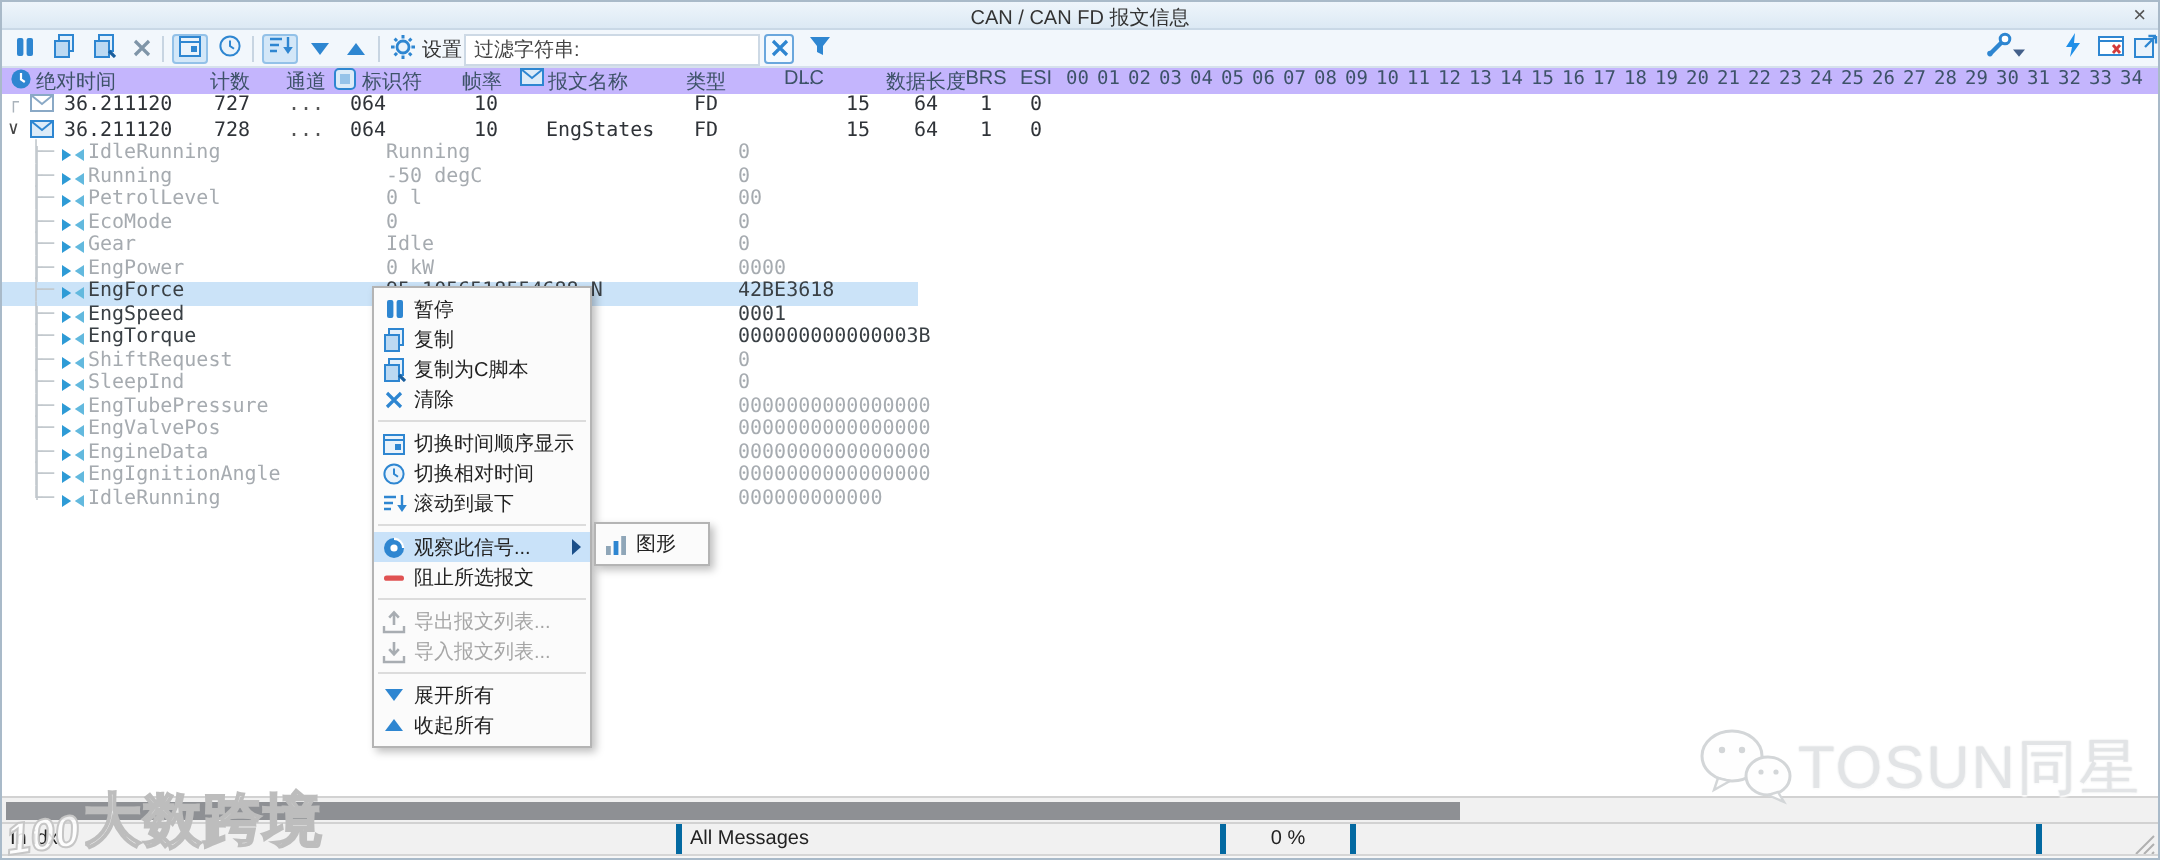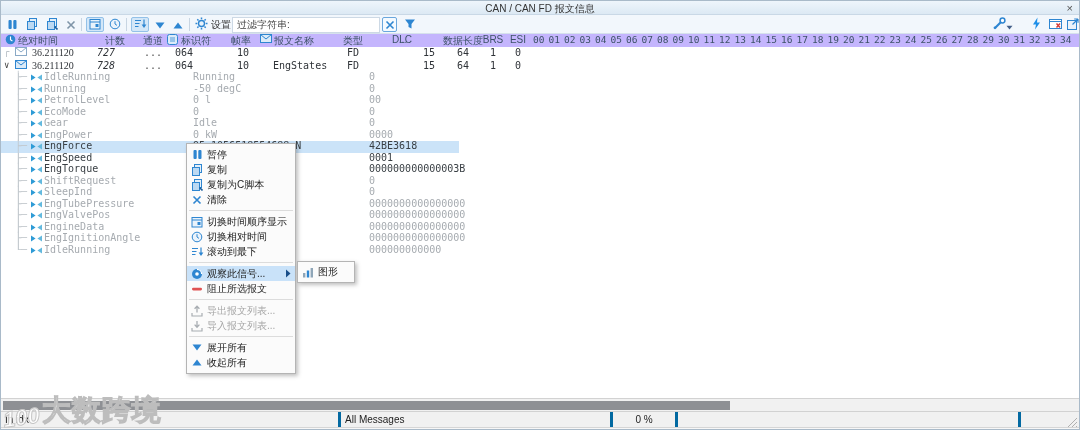--- a/index.html
+++ b/index.html
@@ -36,21 +36,21 @@
   .hicon { position:absolute; top:1px; }
   #hex-head { position:absolute; left:530px; top:33px; white-space:nowrap; font-family:"DejaVu Sans Mono",monospace; font-size:9.5px; color:#3d5268; }
   .hexcol { display:inline-block; width:15.5px; text-align:center; }
 
   
   .mrow { position:absolute; left:0; width:100%; height:13px; font-family:"DejaVu Sans Mono",monospace; font-size:10px; color:#2f3338; }
   .mrow span { position:absolute; top:0; white-space:nowrap; }
   .m-marker { left:3px; color:#aab3bb; font-size:9px; }
   .m-marker.exp { color:#444; }
   .m-env { left:14px; top:1px; }
-  .m-time { left:31px;font-family:Liberation Serif, serif; } .m-count { left:86px; width:38px; text-align:center;font-style:italic; }
+  .m-time { left:31px; } .m-count { left:86px; width:38px; text-align:right; }
   .m-chan { left:143px; color:#555; } .m-id { left:174px; }
   .m-rate { left:222px; width:26px; text-align:right; } .m-name { left:272px; }
   .m-type { left:338px; width:28px; text-align:center; }
   .m-dlc { left:410px; width:24px; text-align:right; }
   .m-len { left:448px; width:28px; text-align:center; }
   .m-brs { left:482px; width:20px; text-align:center; }
   .m-esi { left:507px; width:20px; text-align:center; }
   .bytes { position:absolute; left:530px; top:0; white-space:nowrap; font-family:"DejaVu Sans Mono",monospace; font-size:9.5px; color:#b5b9bd; }
   .byte { display:inline-block; width:15.5px; text-align:center; }
   .byte.bold { color:#141414; font-weight:bold; }
@@ -704,14 +704,31 @@
     <div class="frag blue" style="left:485px;width:12px;height:3px"></div>
     <div class="frag blue" style="left:1020px;width:10px;height:3px"></div>
     <div class="frag lblue" style="left:497px;width:440px;height:3px"></div>
     <div class="frag lblue" style="left:1032px;width:46px;height:3px"></div>
   </div>
 
   <div id="wm-left">
     <span class="wm100">100</span>
     <span class="wmtext">大数跨境</span>
   </div>
+  <div id="wm-right">
+    <svg width="52" height="42">
+      <g fill="#fefefe" stroke="#d3d6d8" stroke-width="1.5">
+        <ellipse cx="19" cy="15" rx="15" ry="12.5"></ellipse>
+        <path d="M12 26 L10 32 L18 27.5 z" stroke-width="1.2"></path>
+        <ellipse cx="37" cy="25" rx="11" ry="9.5"></ellipse>
+        <path d="M42 33 L45 38 L37 34.5 z" stroke-width="1.2"></path>
+      </g>
+      <g fill="#d3d6d8">
+        <circle cx="14" cy="12" r="1.6"></circle>
+          <circle cx="24" cy="12" r="1.6"></circle>
+        <circle cx="33.5" cy="23" r="1.3"></circle>
+          <circle cx="41" cy="23" r="1.3"></circle>
+      </g>
+    </svg>
+    <span class="wmtext">TOSUN同星</span>
+  </div>
 
 </div>
 
 </body></html>

